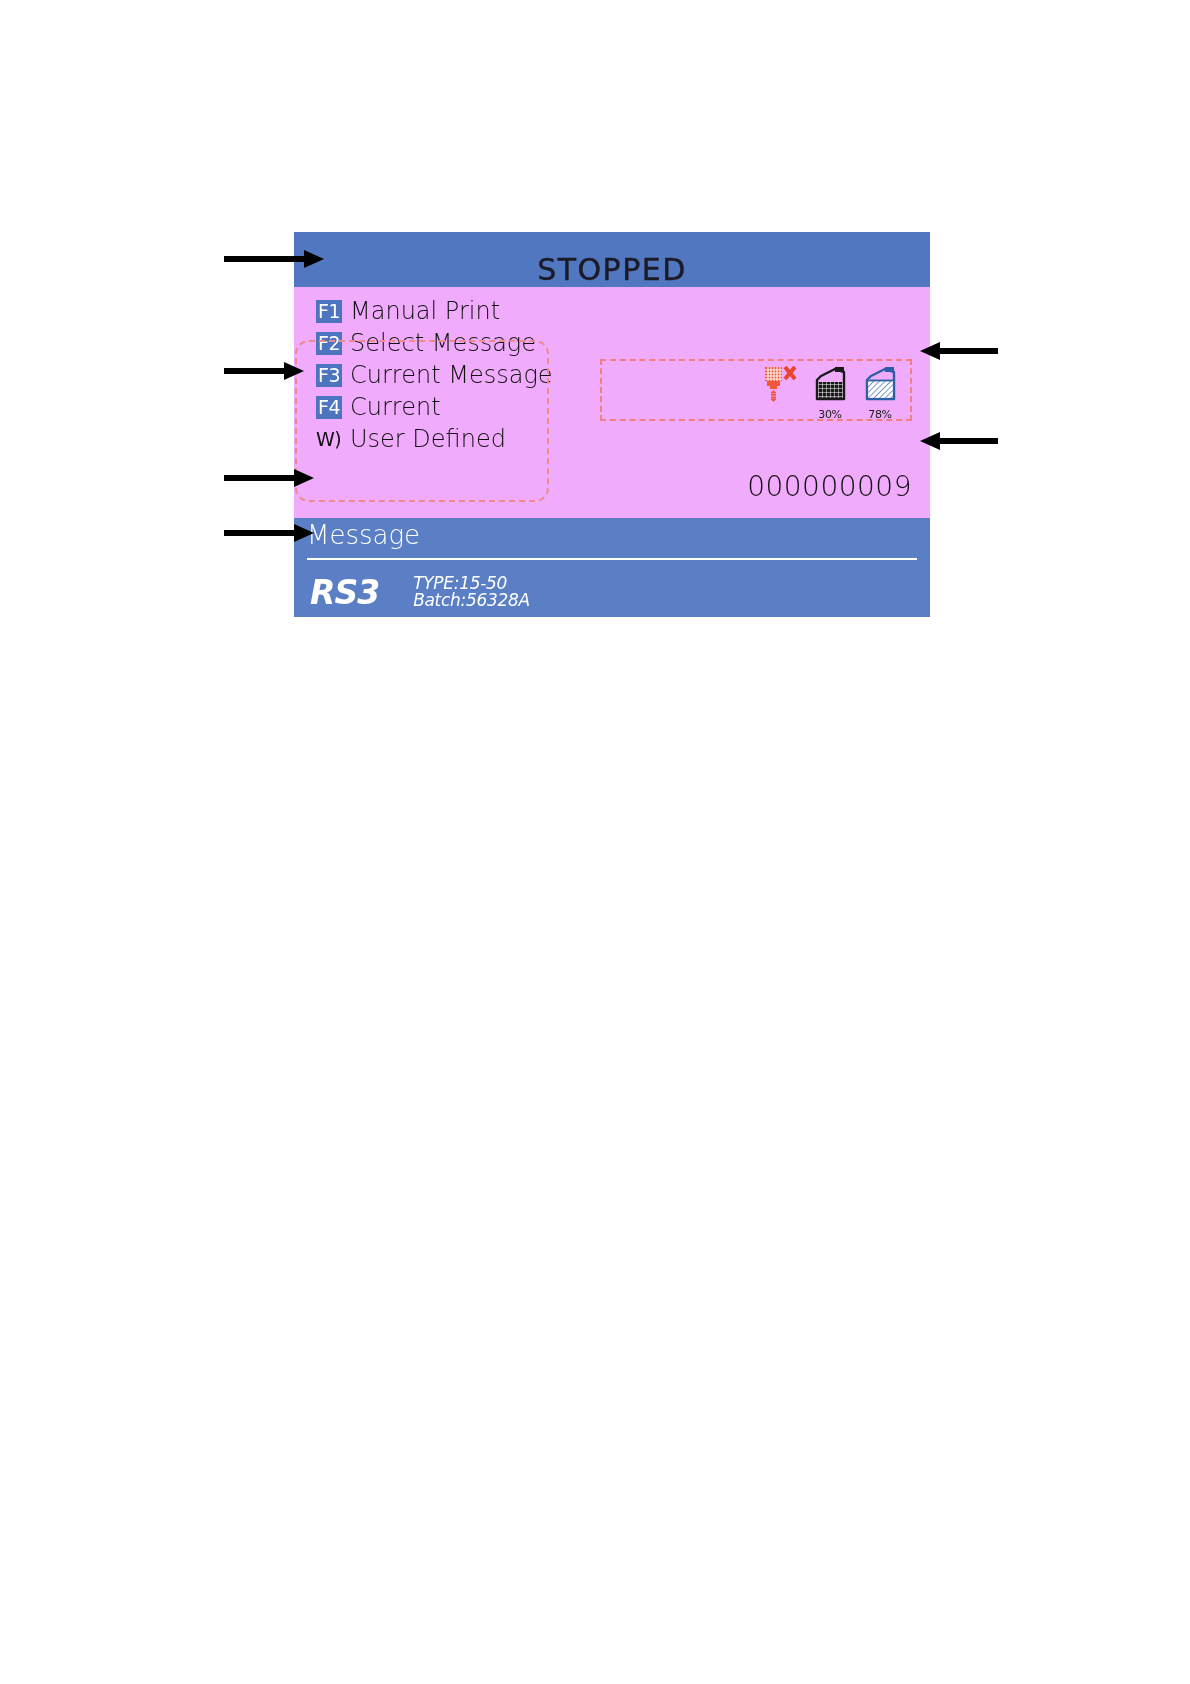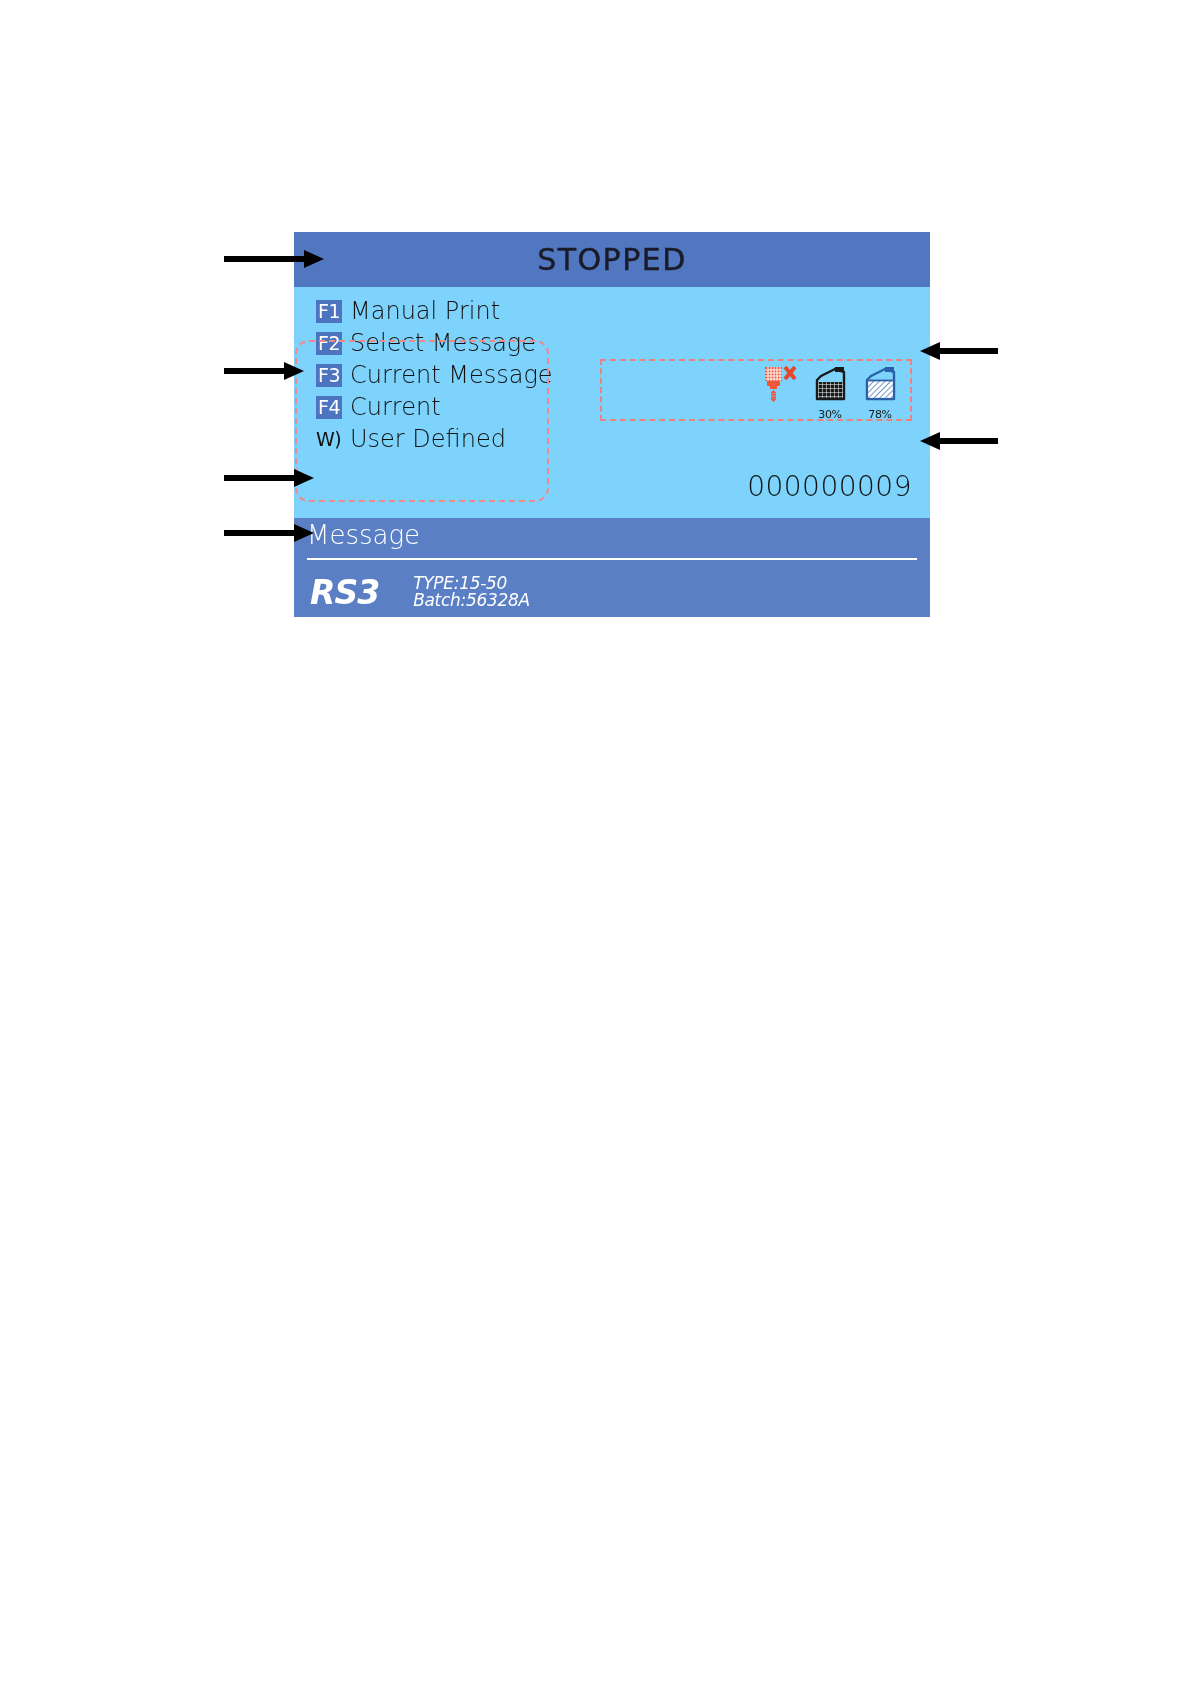--- a/index.html
+++ b/index.html
@@ -28,40 +28,40 @@
 
   
   #status-bar {
     position: absolute;
     left: 0;
     top: 0;
     width: 636px;
     height: 55px;
     background: #5177c0;
     display: flex;
-    align-items: center;
+    align-items: flex-end;
     justify-content: center;
   }
   #status-text {
     font-family: "DejaVu Sans", sans-serif;
     font-size: 30px;
     letter-spacing: 1.5px;
     color: #1b1b28;
     font-weight: 400;
     -webkit-text-stroke: 0.4px #1b1b28;
   }
 
   
   #body-area {
     position: absolute;
     left: 0;
     top: 55px;
     width: 636px;
     height: 231px;
-    background: #7dd3fc;
+    background: #f0abfc;
   }
 
   
   #menu-list {
     position: absolute;
     left: 4px;
     top: 2px;
     width: 252px;
     padding: 6px 0 6px 0;
   }

